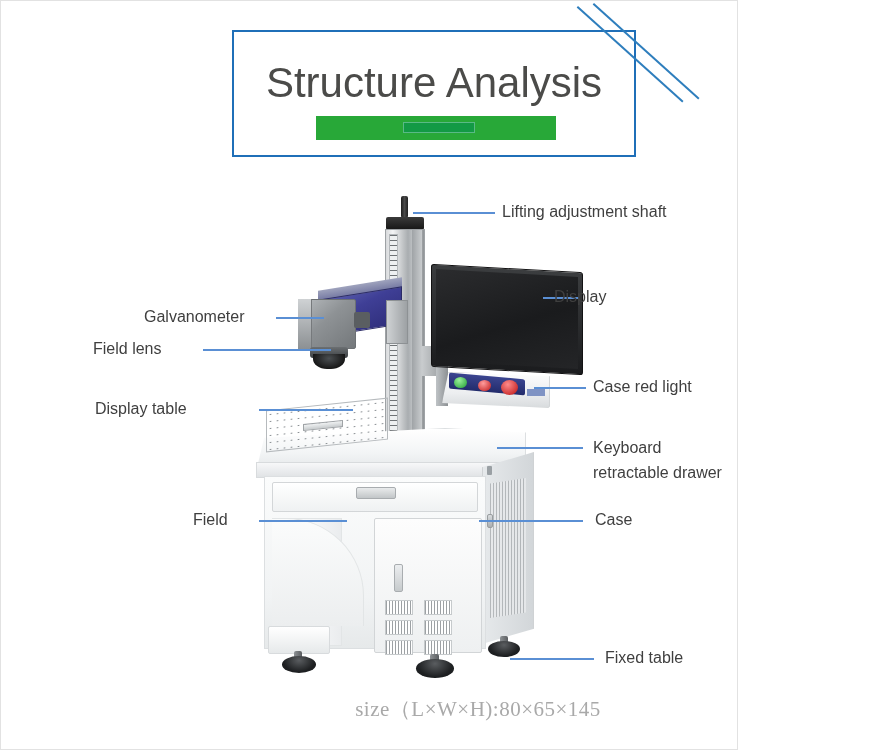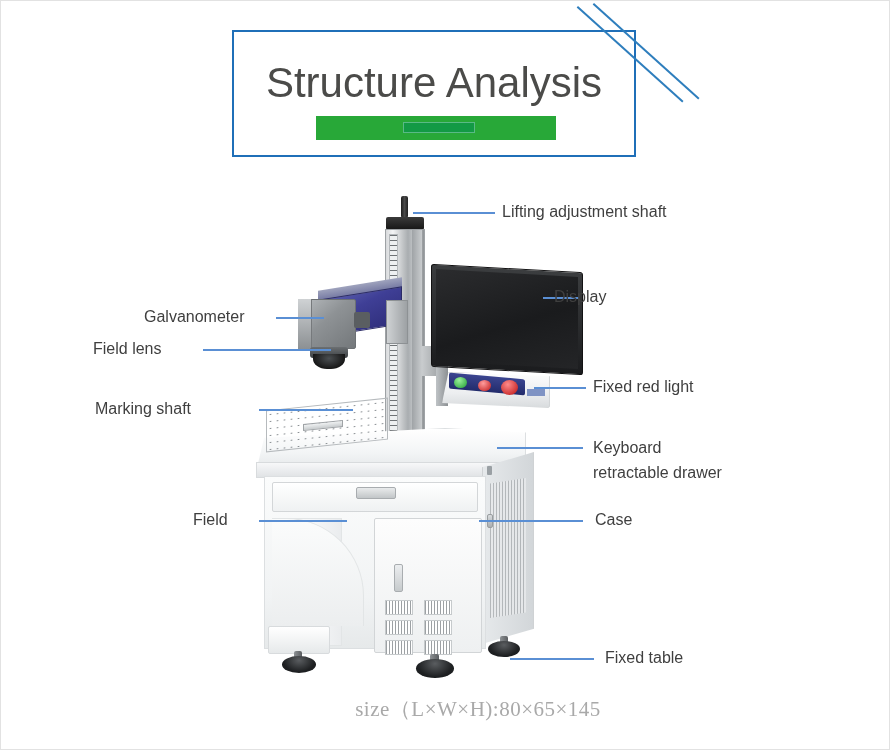--- a/index.html
+++ b/index.html
@@ -5,21 +5,21 @@
   html, body {
     margin: 0;
     padding: 0;
     background: #ffffff;
   }
   body {
     font-family: "Liberation Sans", sans-serif;
   }
   #page {
     position: relative;
-    width: 890px;
+    width: 738px;
     height: 750px;
     background: #ffffff;
     border: 1px solid #e2e2e2;
     box-sizing: border-box;
     overflow: hidden;
   }
 
   
   #title-box {
     position: absolute;
@@ -321,24 +321,24 @@
   <div class="leader" style="left:542px; top:296px; width:36px;"></div>
   <div class="lbl right" style="left:553px; top:283px;">Display</div>
 
   <div class="leader" style="left:275px; top:316px; width:48px;"></div>
   <div class="lbl left" style="left:112px; top:303px;margin-left:31px;">Galvanometer</div>
 
   <div class="leader" style="left:202px; top:348px; width:128px;"></div>
   <div class="lbl left" style="left:92px; top:335px;">Field lens</div>
 
   <div class="leader" style="left:258px; top:408px; width:94px;"></div>
-  <div class="lbl left" style="left:94px; top:395px;">Marking shaft</div>
+  <div class="lbl left" style="left:94px; top:395px;">Display table</div>
 
   <div class="leader" style="left:533px; top:386px; width:52px;"></div>
-  <div class="lbl right" style="left:592px; top:373px;">Fixed red light</div>
+  <div class="lbl right" style="left:592px; top:373px;">Case red light</div>
 
   <div class="leader" style="left:496px; top:446px; width:86px;"></div>
   <div class="lbl right" style="left:592px; top:434px;">Keyboard</div>
   <div class="lbl right" style="left:592px; top:459px;">retractable drawer</div>
 
   <div class="leader" style="left:258px; top:519px; width:88px;"></div>
   <div class="lbl left" style="left:192px; top:506px;">Field</div>
 
   <div class="leader" style="left:478px; top:519px; width:104px;"></div>
   <div class="lbl right" style="left:594px; top:506px;">Case</div>

